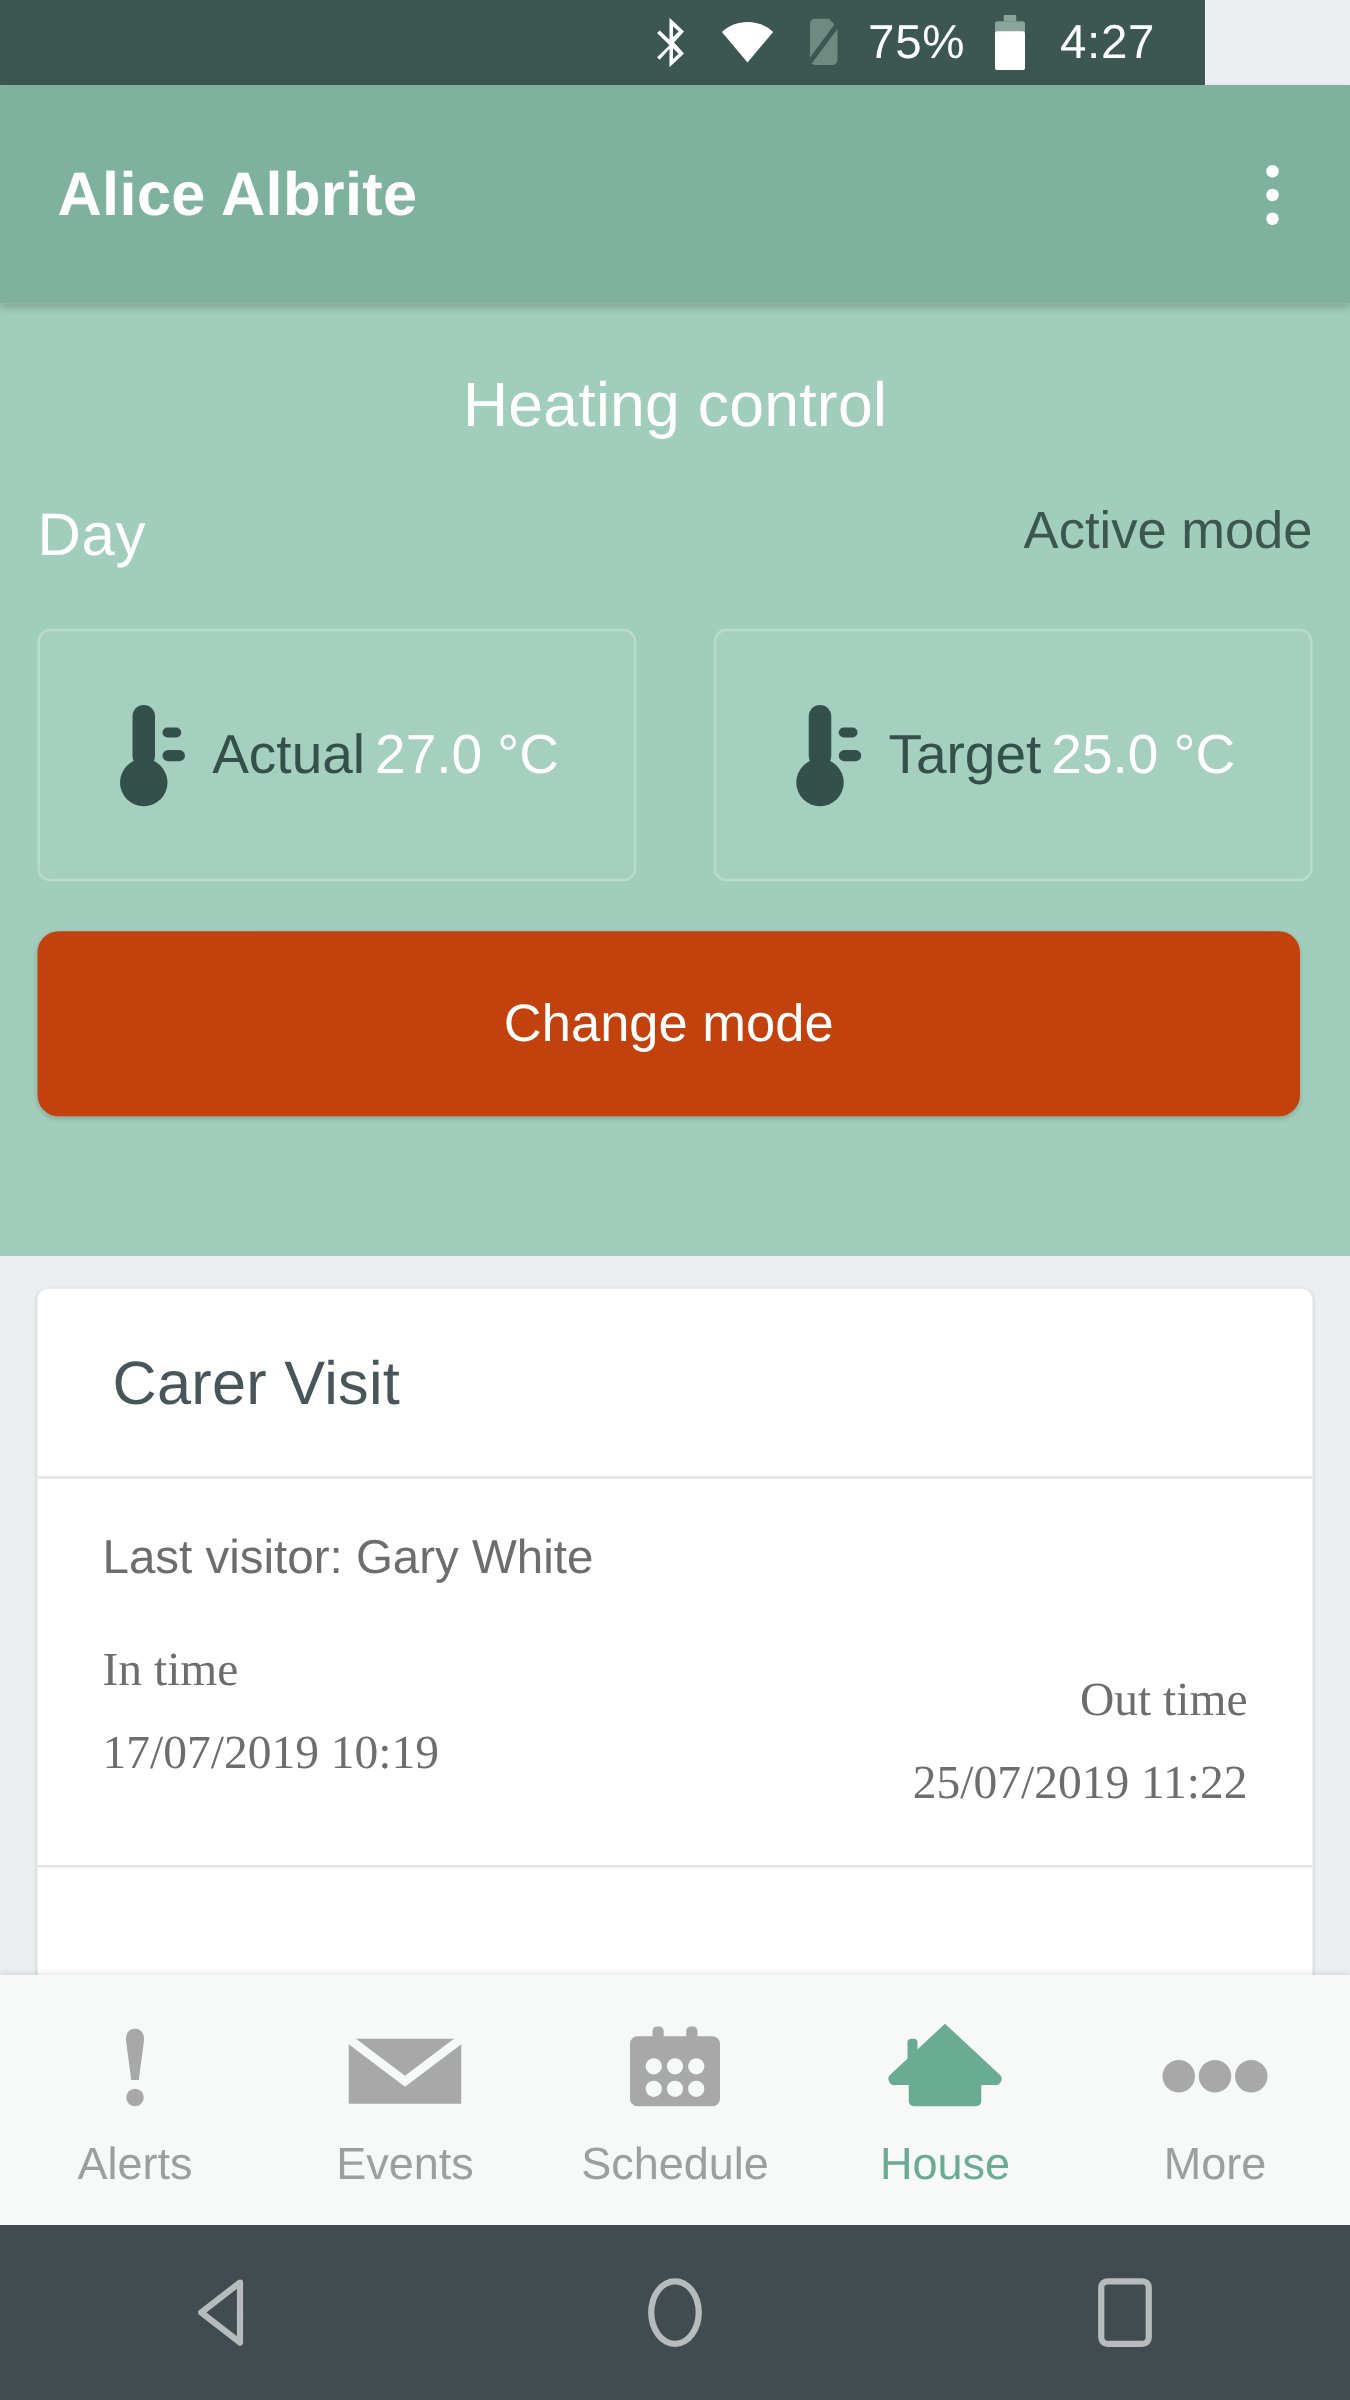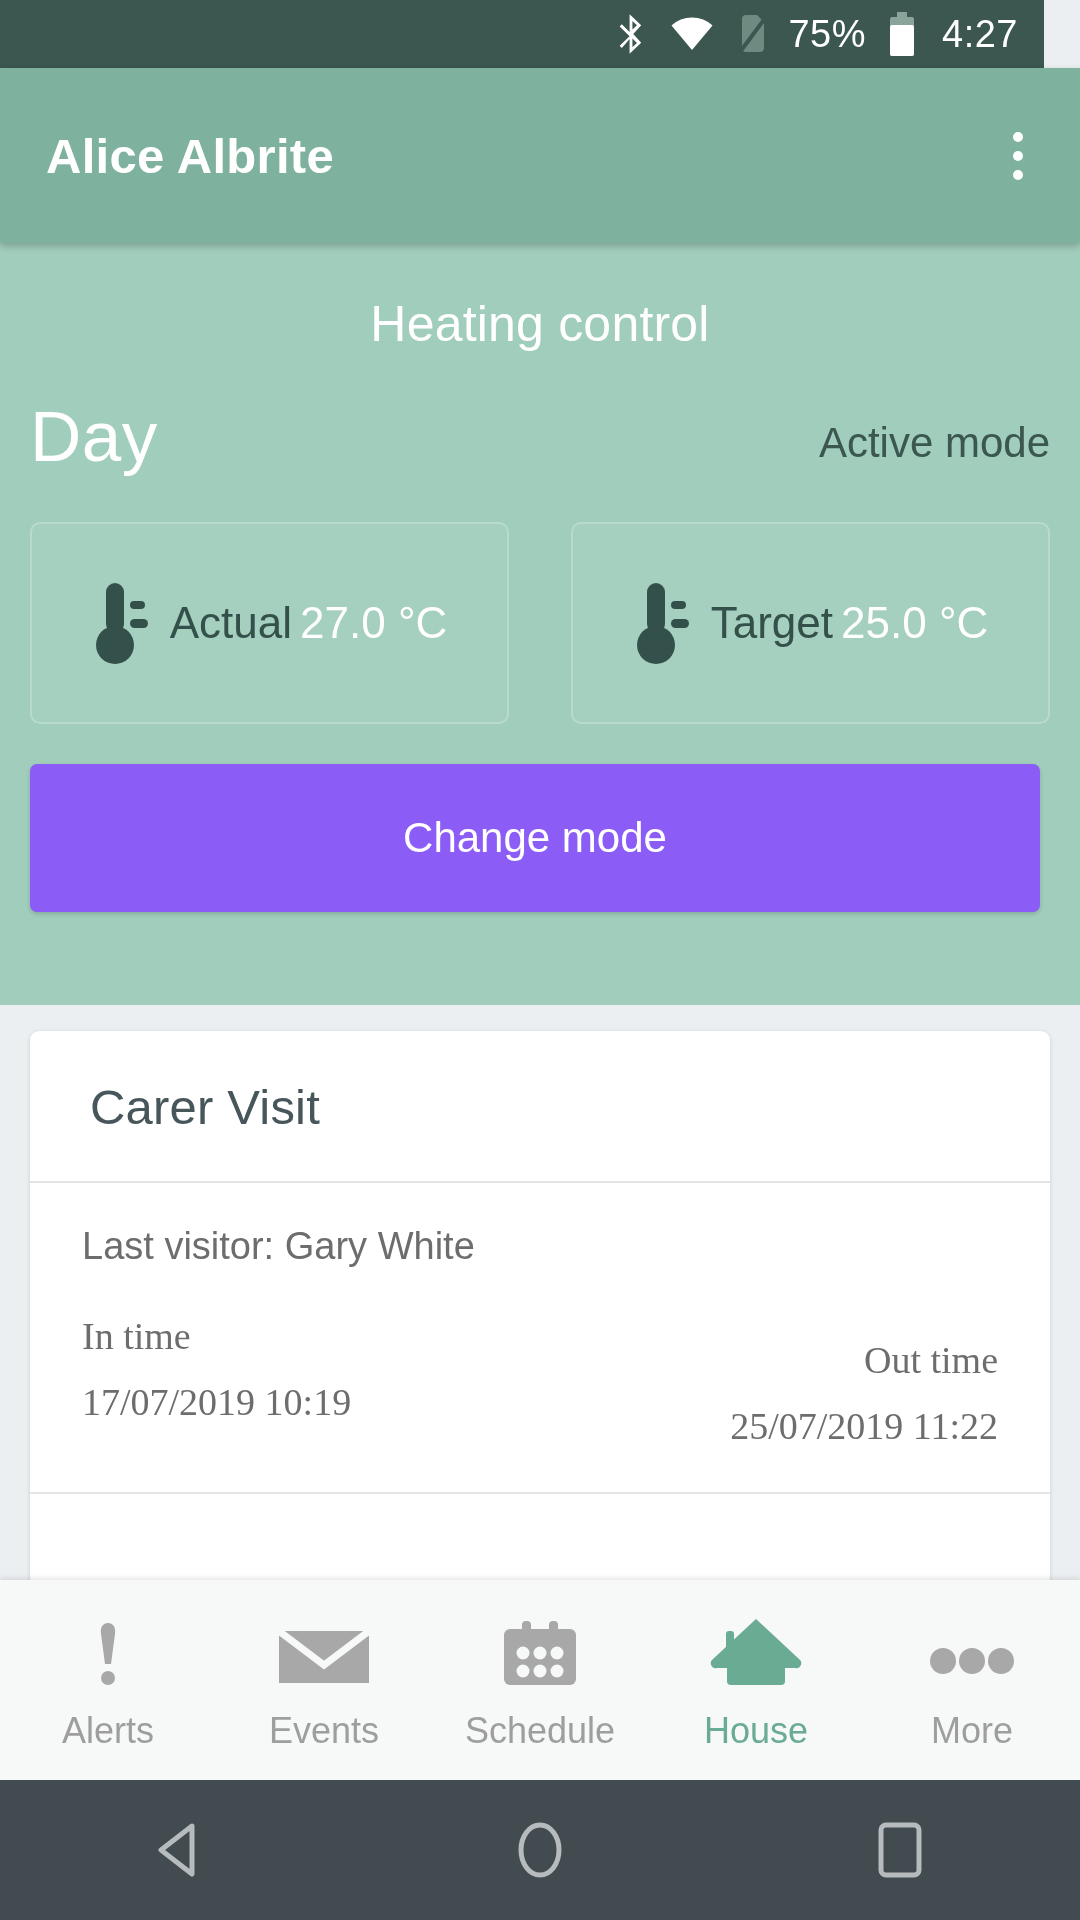--- a/index.html
+++ b/index.html
@@ -6,23 +6,23 @@
   html, body {
     width:1080px; height:1920px;
     background:#eceff1;
     font-family:"Liberation Sans", sans-serif;
     overflow:hidden;
   }
   #screen { position:relative; width:1080px; height:1920px; }
 
   
   .statusbar{
-    position:absolute; top:0; left:0; width:1044px; height:68px;
+    position:absolute; top:0; left:0; width:964px; height:68px;
     background:#3b5750; display:flex; align-items:center;
-    justify-content:flex-end; padding-right:26px; gap:22px;
+    justify-content:flex-end; padding-right:40px; gap:22px;
   }
   .sb-icon{ display:flex; align-items:center; justify-content:center; }
   .sb-text{ color:#ffffff; font-size:38px; letter-spacing:.5px; line-height:1; }
   .sb-pct{ margin-left:-4px; }
   .sb-time{ margin-left:4px; }
 
   
   .appbar{
     position:absolute; top:68px; left:0; width:1080px; height:175px;
     background:#7eb29e; display:flex; align-items:center;
@@ -46,39 +46,39 @@
     background:#a0cdbc;
   }
   .heating-title{
     text-align:center; color:#ffffff; font-size:50px;
     padding-top:52px; letter-spacing:.2px;
   }
   .mode-row{
     display:flex; align-items:flex-end; justify-content:space-between;
     padding:48px 30px 0 30px;
   }
-  .mode-name{ color:#ffffff; font-size:71px; line-height:1; letter-spacing:.5px; }
+  .mode-name{ color:#ffffff; font-size:48px; line-height:1; letter-spacing:.5px; }
   .mode-state{ color:#3b5750; font-size:42px; line-height:1.1; padding-bottom:6px; }
 
   .temp-row{
     display:flex; gap:62px; padding:50px 30px 0 30px;
   }
   .temp-card{
     flex:1; height:202px; border:2px solid #b9dbce; border-radius:10px;
     display:flex; align-items:center; justify-content:center; gap:22px;
     background:rgba(255,255,255,.055);
   }
   .thermo{ flex:0 0 auto; }
   .temp-texts{ display:flex; flex-direction:row; gap:8px; }
   .temp-label{ color:#33514a; font-size:44px; line-height:1.05; }
   .temp-value{ color:#ffffff; font-size:44px; line-height:1.05; }
 
   .change-mode{
-    margin:40px 40px 0 30px; height:148px; background:#8b5cf6;
-    border-radius:7px; display:flex; align-items:center; justify-content:center;
+    margin:40px 40px 0 30px; height:148px; background:#c2410c;
+    border-radius:17px; display:flex; align-items:center; justify-content:center;
     color:#ffffff; font-size:42px; cursor:pointer;
     box-shadow:0 2px 4px rgba(0,0,0,.16);
   }
 
   
   .content{
     position:absolute; top:1005px; left:0; width:1080px; height:575px;
     background:#eceff1; overflow:hidden;
   }
   .card{

